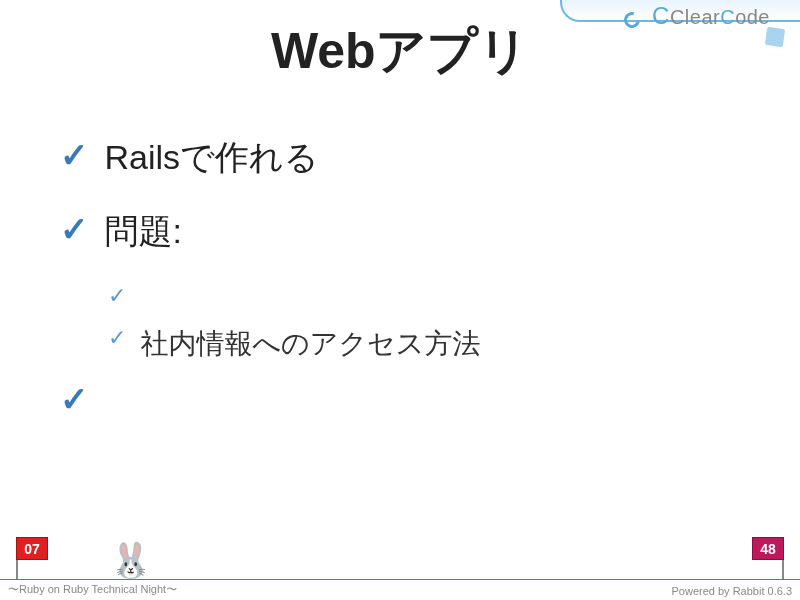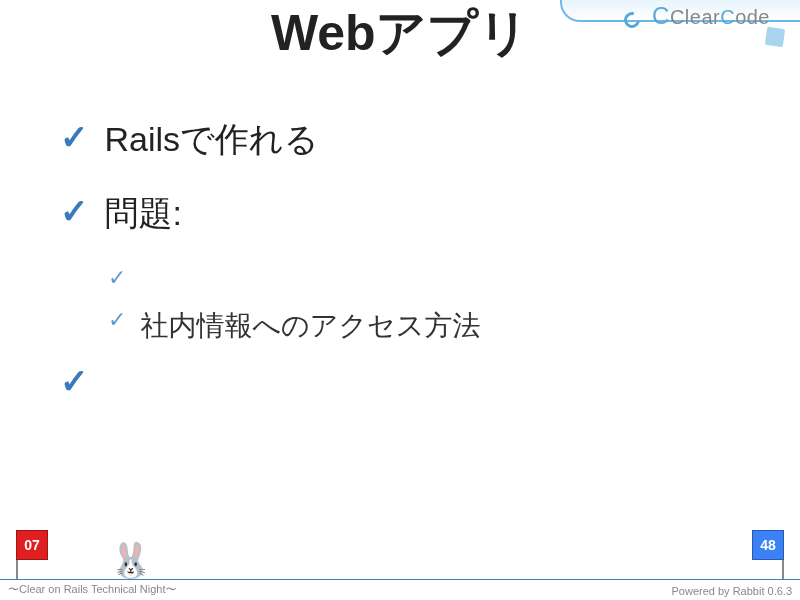--- a/index.html
+++ b/index.html
@@ -50,20 +50,21 @@
       border: 3px solid #5aa8d8;
       border-radius: 50%;
       border-right-color: transparent;
       transform: rotate(-30deg);
     }
     .title {
       text-align: center;
       font-size: 50px;
       font-weight: bold;
       color: #222;
+      padding-top: 18px;
     }
     .content {
       padding: 50px 60px 0 60px;
     }
     .bullet-l1 {
       display: flex;
       align-items: flex-start;
       margin-bottom: 28px;
       font-size: 34px;
       color: #222;
@@ -114,31 +115,31 @@
       color: #888;
       padding-left: 44px;
     }
     .flag {
       position: absolute;
       bottom: 20px;
     }
     .flag-left { left: 16px; }
     .flag-right { right: 16px; }
     .flag-box {
-      width: 32px; height: 30px;
+      width: 32px; height: 23px;
       color: white;
       font-size: 14px;
       font-weight: bold;
       display: flex;
       align-items: center;
       justify-content: center;
       border: 1px solid rgba(0,0,0,0.3);
     }
     .flag-red { background: #e02020; }
-    .flag-blue { background: #3b82f6; }
+    .flag-blue { background: #be185d; }
     .flag-pole {
       width: 2px; height: 20px;
       background: #888;
     }
     .flag-left .flag-pole { margin-left: 0; }
     .flag-right .flag-pole { margin-left: 30px; }
     .rabbit {
       position: absolute;
       bottom: 20px;
       left: 110px;
@@ -188,15 +189,15 @@
   <div class="flag flag-left">
     <div class="flag-box flag-red">07</div>
     <div class="flag-pole"></div>
   </div>
   <div class="rabbit">🐰</div>
   <div class="flag flag-right">
     <div class="flag-box flag-blue">48</div>
     <div class="flag-pole"></div>
   </div>
   <div class="footer-line"></div>
-  <div class="footer-left">〜Clear on Rails Technical Night〜</div>
+  <div class="footer-left">〜Ruby on Ruby Technical Night〜</div>
   <div class="footer-right">Powered by Rabbit 0.6.3</div>
 </div>
 
 </body></html>

